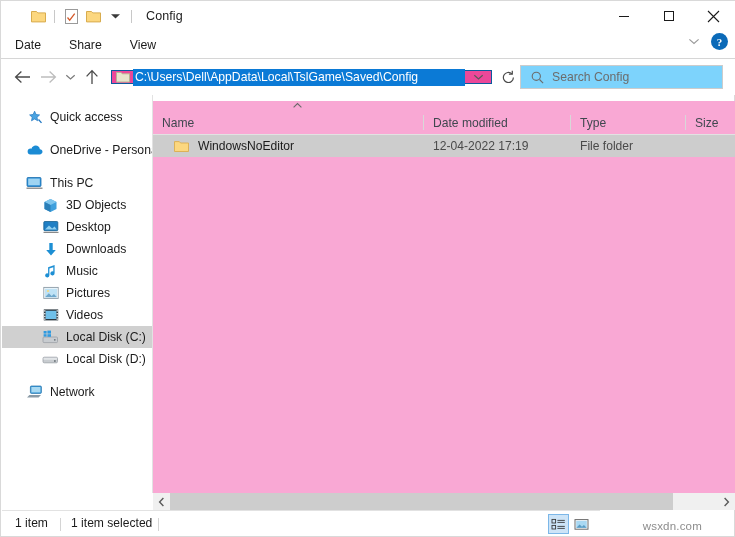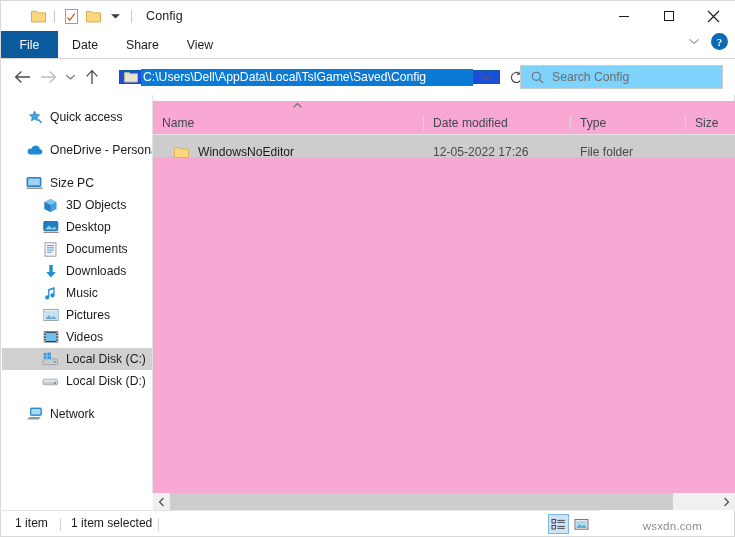--- a/index.html
+++ b/index.html
@@ -41,22 +41,22 @@
   .chev-collapse { width:16px; height:16px; display:flex; align-items:center; justify-content:center; color:#8a8a8a; }
   .help-btn { width:17px; height:17px; border-radius:50%; background:#0b6ab8; display:flex; align-items:center;
               justify-content:center; color:#fff; font-size:11px; font-weight:bold; font-family:"Liberation Serif", serif;}
   .ribbon-underline { position:absolute; left:0; top:57px; width:735px; height:1px; background:#d6d6d6; }
 
   
   .addrrow { position:absolute; left:0; top:58px; width:735px; height:36px; background:#fff; display:flex; align-items:center; }
   .navbtn { width:26px; height:26px; display:flex; align-items:center; justify-content:center; }
   .navbtn.small { width:18px; }
   .addrbox {
-    position:relative; margin-left:14px; width:381px; height:14px;
-    border:1px solid #0c5a9e; background:#1d4ed8; display:flex; align-items:center;
+    position:relative; margin-left:6px; width:381px; height:14px;
+    border:1px solid #0c5a9e; background:#ec4899; display:flex; align-items:center;
   }
   .addr-folder-icon { margin-left:4px; margin-right:3px; display:flex; align-items:center; }
   .addr-text {
     flex:1; height:17px; line-height:17px; background:#0b7ad6; color:#ffffff;
     font-size:12.2px; padding:0 1px 0 2px; white-space:nowrap; overflow:hidden;
     position:relative;
   }
   .addr-chev { width:26px; height:22px; display:flex; align-items:center; justify-content:center; color:#3a3a3a; }
   .refresh { width:28px; height:24px; display:flex; align-items:center; justify-content:center; margin-left:2px; }
   .searchbox {
@@ -82,21 +82,21 @@
   
   .list-area { position:absolute; left:152px; top:100px; width:582px; height:398px; background:#f9a8d4; }
   .sort-caret { position:absolute; left:138px; top:1px; width:12px; height:9px; display:flex; align-items:flex-start; justify-content:center; }
   .colhead { position:absolute; left:0; top:10px; width:582px; height:23px; display:flex; align-items:center; }
   .colhead .cell { font-size:12.1px; color:#40474f; padding-left:9px; height:23px; display:flex; align-items:center; position:relative; }
   .colhead .div { position:absolute; right:0; top:4px; width:1px; height:15px; background:#d8d8d8; }
   .colhead-underline { position:absolute; left:0; top:33px; width:582px; height:1px; background:#e2e2e2; }
 
   .row { position:absolute; left:0; top:34px; width:582px; height:22px; display:flex; align-items:center; }
   .row.selected { background:#cdcdcd; }
-  .row .c { font-size:12.1px; color:#1b1b1b; display:flex; align-items:flex-end; height:25px; }
+  .row .c { font-size:12.1px; color:#1b1b1b; display:flex; align-items:center; height:25px; }
   .row .c.dim { color:#4a4a4a; }
 
   
   .hscroll { position:absolute; left:152px; top:492px; width:582px; height:17px; background:#f0f0f0; display:flex; align-items:center; }
   .hs-btn { width:17px; height:17px; display:flex; align-items:center; justify-content:center; color:#5a5a5a; font-size:9px; }
   .hs-track { flex:1; height:17px; position:relative; background:#f0f0f0; }
   .hs-thumb { position:absolute; left:0; top:0; width:503px; height:17px; background:#cdcdcd; }
 
   
   .statusbar { position:absolute; left:1px; top:509px; width:598px; height:26px; background:#ffffff; border-top:1px solid #e2e2e2; }
@@ -156,21 +156,20 @@
       </div>
       <div class="wc close">
         <svg width="13" height="13" viewBox="0 0 13 13">
           <path d="M1 1l11 11M12 1L1 12" stroke="#1b1b1b" stroke-width="1.1" fill="none"></path>
         </svg>
       </div>
     </div>
   </div>
 
   <div class="ribbon">
-    <div class="tab file">File</div>
     <div class="tab">Date</div>
     <div class="tab">Share</div>
     <div class="tab">View</div>
     <div class="ribbon-right">
       <div class="chev-collapse">
         <svg width="12" height="9" viewBox="0 0 12 9">
           <path d="M1.4 2.4L6 6.4l4.6-4" fill="none" stroke="#9a9a9a" stroke-width="1.2"></path>
         </svg>
       </div>
       <div class="help-btn">?</div>
@@ -260,21 +259,21 @@
     <div class="grp-gap"></div>
 
     <div class="nav-item" style="padding-left:24px">
       <span class="nav-ico">
         <svg width="17" height="14" viewBox="0 0 17 14">
           <rect x="1" y="1.5" width="14" height="9" rx="1" fill="#2f8fd6" stroke="#1b6fae" stroke-width=".8"></rect>
           <rect x="2.2" y="2.6" width="11.6" height="6.6" fill="#9fd4f2"></rect>
           <rect x="0.5" y="11.6" width="16" height="1.2" fill="#7c7c7c"></rect>
         </svg>
       </span>
-      <span class="nav-label">Size PC</span>
+      <span class="nav-label">This PC</span>
     </div>
 
     <div class="nav-item" style="padding-left:40px">
       <span class="nav-ico">
         <svg width="15" height="15" viewBox="0 0 15 15">
           <path d="M7.5 1l6 3v7l-6 3-6-3V4z" fill="#3fa0dd"></path>
           <path d="M7.5 1l6 3-6 3-6-3z" fill="#7fc6ee"></path>
           <path d="M7.5 7v7l-6-3V4z" fill="#2a7fb8"></path>
         </svg>
       </span>
@@ -285,29 +284,20 @@
       <span class="nav-ico">
         <svg width="16" height="14" viewBox="0 0 16 14">
           <rect x="0.8" y="1.5" width="14" height="9.2" rx="1" fill="#1f7fc4" stroke="#15608f" stroke-width=".8"></rect>
           <path d="M2 9.6l4-4 3.2 3 2.4-2.2 2.2 3.2z" fill="#8fd0f0"></path>
           <rect x="0.5" y="11.8" width="15" height="1.2" fill="#8a8a8a"></rect>
         </svg>
       </span>
       <span class="nav-label">Desktop</span>
     </div>
 
-    <div class="nav-item" style="padding-left:40px">
-      <span class="nav-ico">
-        <svg width="13" height="15" viewBox="0 0 13 15">
-          <rect x="1" y="0.8" width="11" height="13.4" fill="#f2f6f9" stroke="#8a9aa6" stroke-width=".9"></rect>
-          <path d="M3 3.6h7M3 5.8h7M3 8h7M3 10.2h5" stroke="#4a90c2" stroke-width=".9"></path>
-        </svg>
-      </span>
-      <span class="nav-label">Documents</span>
-    </div>
 
     <div class="nav-item" style="padding-left:40px">
       <span class="nav-ico">
         <svg width="14" height="15" viewBox="0 0 14 15">
           <path d="M5.3 1h3.4v7h3.1L7 13.6 2.2 8h3.1z" fill="#1d8fd4"></path>
         </svg>
       </span>
       <span class="nav-label">Downloads</span>
     </div>
 
@@ -424,21 +414,21 @@
 
     <div class="row selected">
       <div class="c" style="width:271px; padding-left:21px;">
         <span style="margin-right:9px; display:flex;">
           <svg width="15" height="13" viewBox="0 0 15 13">
             <path d="M0.5 1.6h4.8l1.3 1.4h7.9v8.5H0.5z" fill="#fcd77f" stroke="#dcb158" stroke-width="1"></path>
           </svg>
         </span>
         <span>WindowsNoEditor</span>
       </div>
-      <div class="c dim" style="width:147px; padding-left:9px;">12-05-2022 17:26</div>
+      <div class="c dim" style="width:147px; padding-left:9px;">12-04-2022 17:19</div>
       <div class="c dim" style="width:115px; padding-left:9px;">File folder</div>
       <div class="c dim" style="width:49px; padding-left:9px;"></div>
     </div>
   </div>
 
   <div class="hscroll">
     <div class="hs-btn">
       <svg width="7" height="10" viewBox="0 0 7 10">
         <path d="M5.4 1L1.6 5l3.8 4" fill="none" stroke="#5a5a5a" stroke-width="1.4"></path>
       </svg>

